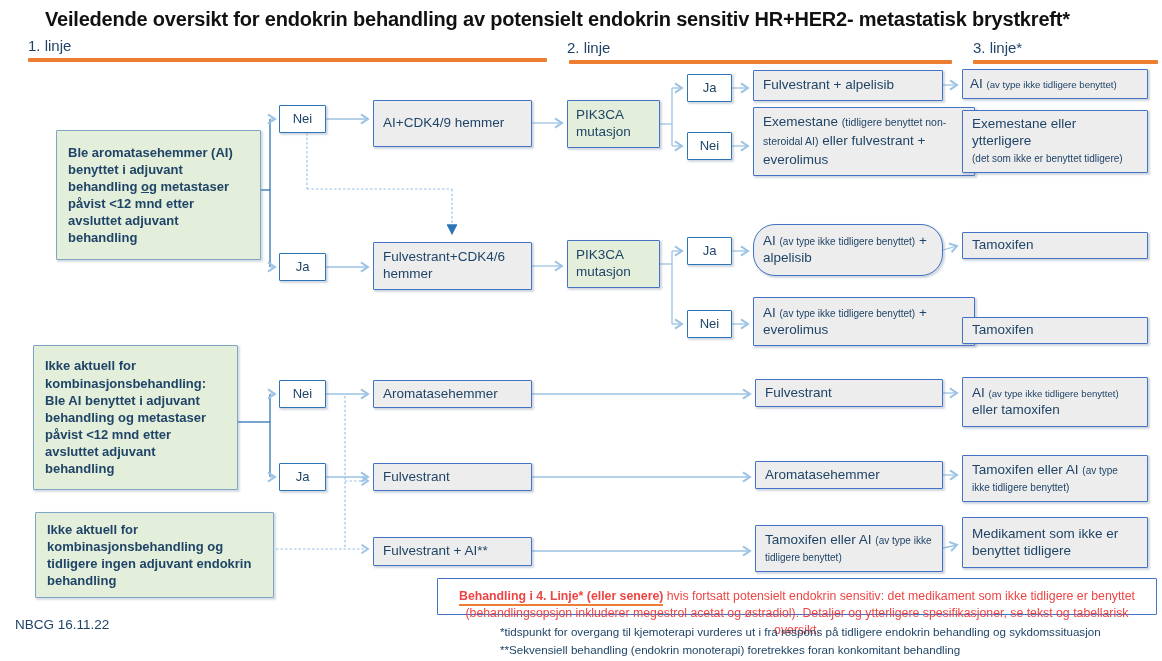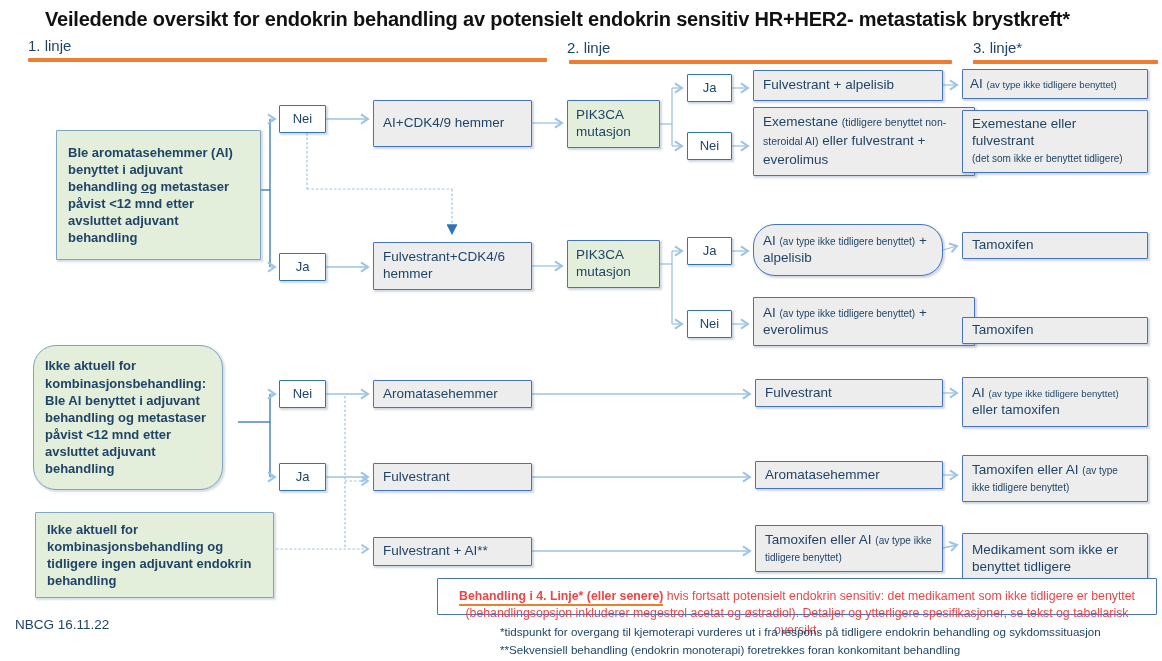--- a/index.html
+++ b/index.html
@@ -122,39 +122,39 @@
   <div class="colhead" style="left:28px; top:37px;">1. linje</div>
   <div class="colbar" style="left:28px; top:58px; width:519px;"></div>
   <div class="colhead" style="left:567px; top:39px;">2. linje</div>
   <div class="colbar" style="left:569px; top:60px; width:383px;"></div>
   <div class="colhead" style="left:973px; top:39px;">3. linje*</div>
   <div class="colbar" style="left:973px; top:60px; width:185px;"></div>
 
   <div class="box greenq" style="left:33px; top:130px; width:205px; height:130px;margin-left:23px;">
     <span><span>Ble aromatasehemmer (AI) benyttet i adjuvant behandling </span><span class="und">og</span><span> metastaser påvist &lt;12 mnd etter avsluttet adjuvant behandling</span></span>
   </div>
-  <div class="box greenq" style="left:33px; top:345px; width:190px; height:145px;border-radius:23px;">Ikke aktuell for kombinasjonsbehandling: Ble AI benyttet i adjuvant behandling og metastaser påvist &lt;12 mnd etter avsluttet adjuvant behandling</div>
+  <div class="box greenq" style="left:33px; top:345px; width:205px; height:145px;">Ikke aktuell for kombinasjonsbehandling: Ble AI benyttet i adjuvant behandling og metastaser påvist &lt;12 mnd etter avsluttet adjuvant behandling</div>
   <div class="box greenq" style="left:35px; top:512px; width:239px; height:86px;">Ikke aktuell for kombinasjonsbehandling og tidligere ingen adjuvant endokrin behandling</div>
 
   <div class="box yn" style="left:279px; top:105px; width:47px; height:28px;">Nei</div>
   <div class="box yn" style="left:279px; top:253px; width:47px; height:28px;">Ja</div>
 
   <div class="box gray" style="left:373px; top:100px; width:159px; height:47px;">AI+CDK4/9 hemmer</div>
   <div class="box pik" style="left:567px; top:100px; width:93px; height:48px;">PIK3CA mutasjon</div>
   <div class="box yn" style="left:687px; top:74px; width:45px; height:28px;">Ja</div>
   <div class="box yn" style="left:687px; top:132px; width:45px; height:28px;">Nei</div>
   <div class="box gray" style="left:753px; top:70px; width:190px; height:31px;">Fulvestrant + alpelisib</div>
   <div class="box gray nowrap" style="left:962px; top:69px; width:186px; height:30px; padding:2px 7px;">
     <span><span>AI </span><span class="sm" style="font-size:9.6px;">(av type ikke tidligere benyttet)</span></span>
   </div>
   <div class="box gray" style="left:753px; top:107px; width:222px; height:69px; line-height:1.4;">
     <span><span>Exemestane </span><span class="sm" style="font-size:10.5px;">(tidligere benyttet non-steroidal AI)</span><span> eller fulvestrant + everolimus</span></span>
   </div>
   <div class="box gray" style="left:962px; top:110px; width:186px; height:63px;">
-    <span><span>Exemestane eller fulvestrant</span><br><span class="sm">(det som ikke er benyttet tidligere)</span></span>
+    <span><span>Exemestane eller ytterligere</span><br><span class="sm">(det som ikke er benyttet tidligere)</span></span>
   </div>
 
   <div class="box gray" style="left:373px; top:242px; width:159px; height:48px;">Fulvestrant+CDK4/6 hemmer</div>
   <div class="box pik" style="left:567px; top:240px; width:93px; height:48px;">PIK3CA mutasjon</div>
   <div class="box yn" style="left:687px; top:237px; width:45px; height:28px;">Ja</div>
   <div class="box yn" style="left:687px; top:310px; width:45px; height:28px;">Nei</div>
   <div class="box gray" style="left:753px; top:224px; width:190px; height:52px;border-radius:22px;">
     <span><span>AI </span><span class="sm">(av type ikke tidligere benyttet)</span><span> + alpelisib</span></span>
   </div>
   <div class="box gray" style="left:962px; top:232px; width:186px; height:27px;">Tamoxifen</div>
@@ -175,21 +175,21 @@
   <div class="box gray" style="left:373px; top:463px; width:159px; height:28px;">Fulvestrant</div>
   <div class="box gray" style="left:755px; top:461px; width:188px; height:28px;">Aromatasehemmer</div>
   <div class="box gray" style="left:962px; top:455px; width:186px; height:47px;">
     <span><span>Tamoxifen eller AI </span><span class="sm">(av type ikke tidligere benyttet)</span></span>
   </div>
 
   <div class="box gray" style="left:373px; top:537px; width:159px; height:29px;">Fulvestrant + AI**</div>
   <div class="box gray" style="left:755px; top:525px; width:188px; height:47px;">
     <span><span>Tamoxifen eller AI </span><span class="sm">(av type ikke tidligere benyttet)</span></span>
   </div>
-  <div class="box gray" style="left:962px; top:517px; width:186px; height:51px;margin-top:16px;">Medikament som ikke er benyttet tidligere</div>
+  <div class="box gray" style="left:962px; top:517px; width:186px; height:51px;">Medikament som ikke er benyttet tidligere</div>
 
   <div class="noteBox" style="left:437px; top:578px; width:720px; height:37px;">
     <span class="noteHi">Behandling i 4. Linje* (eller senere)</span><span> hvis fortsatt potensielt endokrin sensitiv: det medikament som ikke tidligere er benyttet (behandlingsopsjon inkluderer megestrol acetat og østradiol). Detaljer og ytterligere spesifikasjoner, se tekst og tabellarisk oversikt.</span>
   </div>
 
   <div class="footnotes">
     <div>*tidspunkt for overgang til kjemoterapi vurderes ut i fra respons på tidligere endokrin behandling og sykdomssituasjon</div>
     <div>**Sekvensiell behandling (endokrin monoterapi) foretrekkes foran konkomitant behandling</div>
   </div>
   <div class="source">NBCG 16.11.22</div>

